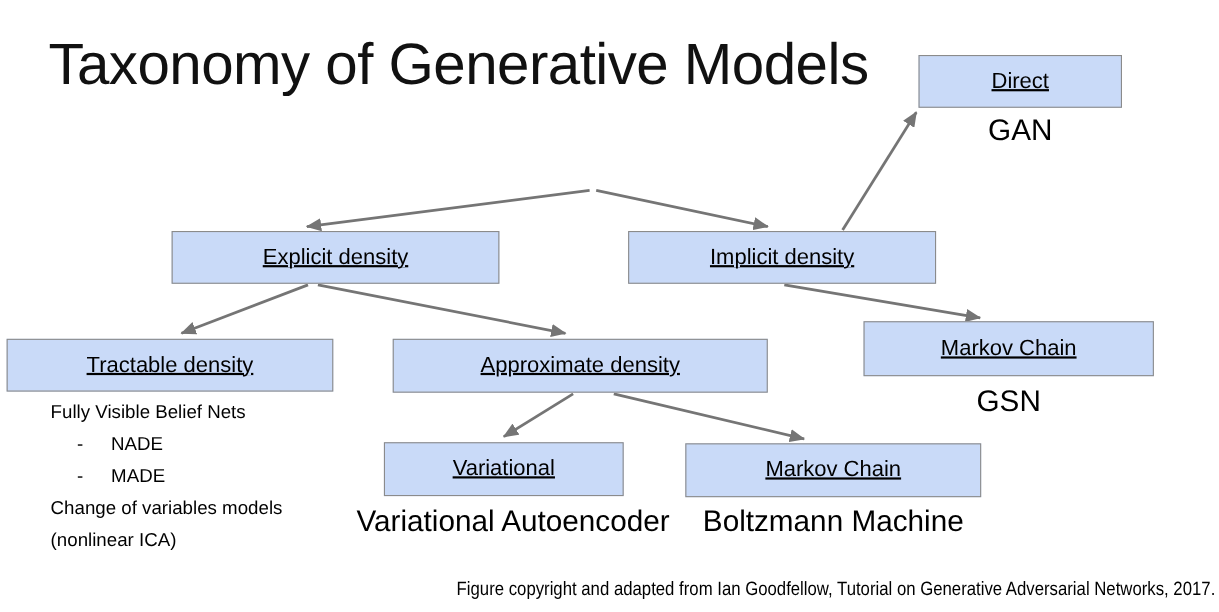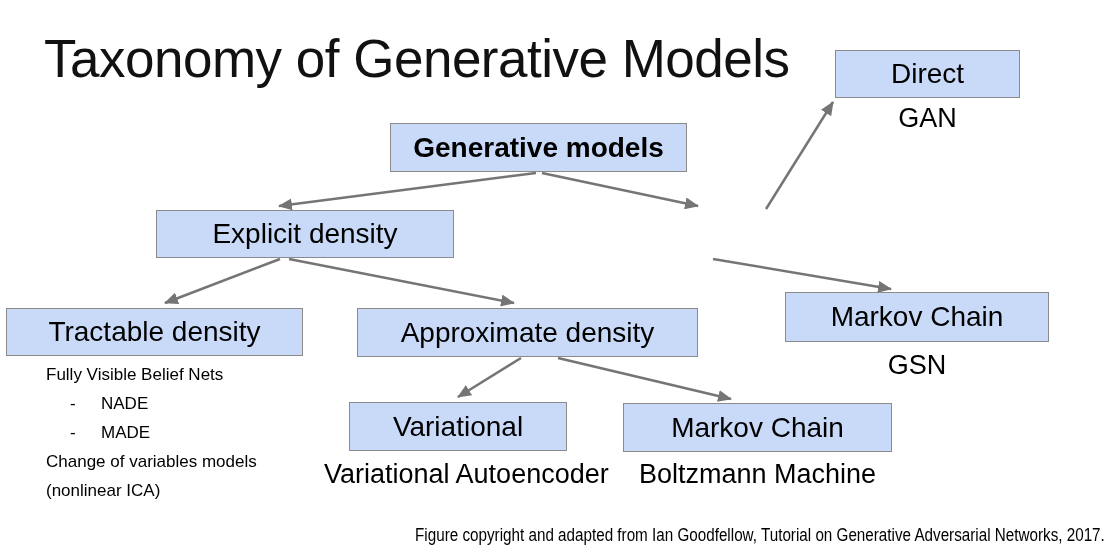--- a/index.html
+++ b/index.html
@@ -15,22 +15,23 @@
     position:absolute;left:44px;top:28px;
     font-size:53px;font-weight:400;color:#111;
     white-space:nowrap;letter-spacing:-0.5px;
   }
   .node{
     position:absolute;
     background:#c9daf8;
     border:1.6px solid #8b8b8b;
     box-sizing:border-box;
     display:flex;align-items:center;justify-content:center;
-    font-size:28px;color:#000;
+    font-size:20px;color:#000;
     white-space:nowrap;
+    text-decoration:underline;
   }
   .node.bold{font-weight:700;}
   .sublabel{
     position:absolute;
     font-size:27px;color:#000;
     text-align:center;white-space:nowrap;
   }
   #arrows{position:absolute;left:0;top:0;pointer-events:none;}
   #notes{
     position:absolute;left:10px;top:360px;
@@ -81,28 +82,28 @@
     <line x1="536" y1="173" x2="279" y2="206" stroke="#757575" stroke-width="2.5" marker-end="url(#ah)"></line>
     <line x1="542" y1="173" x2="698" y2="206" stroke="#757575" stroke-width="2.5" marker-end="url(#ah)"></line>
     <line x1="766" y1="209" x2="833" y2="102" stroke="#757575" stroke-width="2.5" marker-end="url(#ah)"></line>
     <line x1="280" y1="259" x2="165" y2="303" stroke="#757575" stroke-width="2.5" marker-end="url(#ah)"></line>
     <line x1="289" y1="259" x2="514" y2="303" stroke="#757575" stroke-width="2.5" marker-end="url(#ah)"></line>
     <line x1="521" y1="358" x2="458" y2="397" stroke="#757575" stroke-width="2.5" marker-end="url(#ah)"></line>
     <line x1="558" y1="358" x2="731" y2="399" stroke="#757575" stroke-width="2.5" marker-end="url(#ah)"></line>
     <line x1="713" y1="259" x2="891" y2="289" stroke="#757575" stroke-width="2.5" marker-end="url(#ah)"></line>
   </svg>
 
-  <div id="node-generative" class="node bold">
-    <span>Generative models</span>
-  </div>
 
   <div id="node-explicit" class="node">
     <span>Explicit density</span>
   </div>
 
+  <div id="node-implicit" class="node">
+    <span>Implicit density</span>
+  </div>
 
   <div id="node-direct" class="node">
     <span>Direct</span>
   </div>
   <div id="sub-gan" class="sublabel">GAN</div>
 
   <div id="node-tractable" class="node">
     <span>Tractable density</span>
   </div>
 

